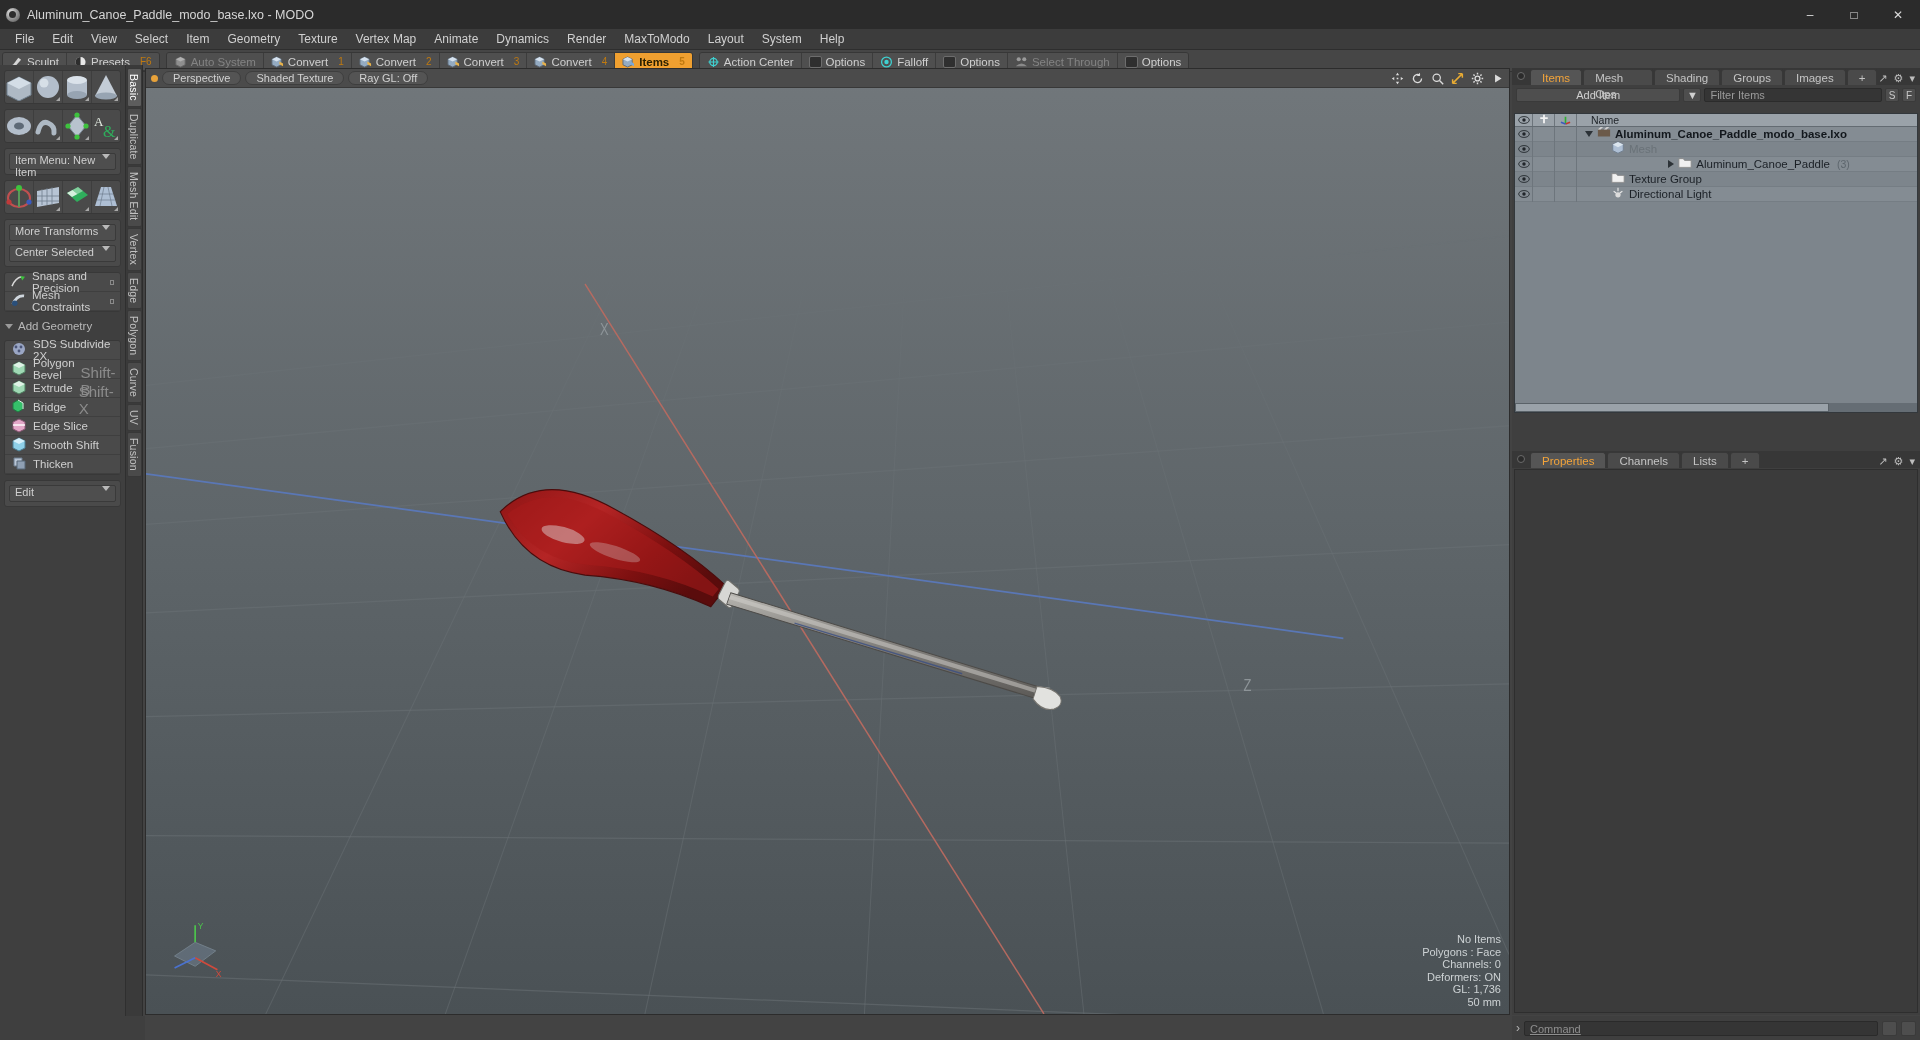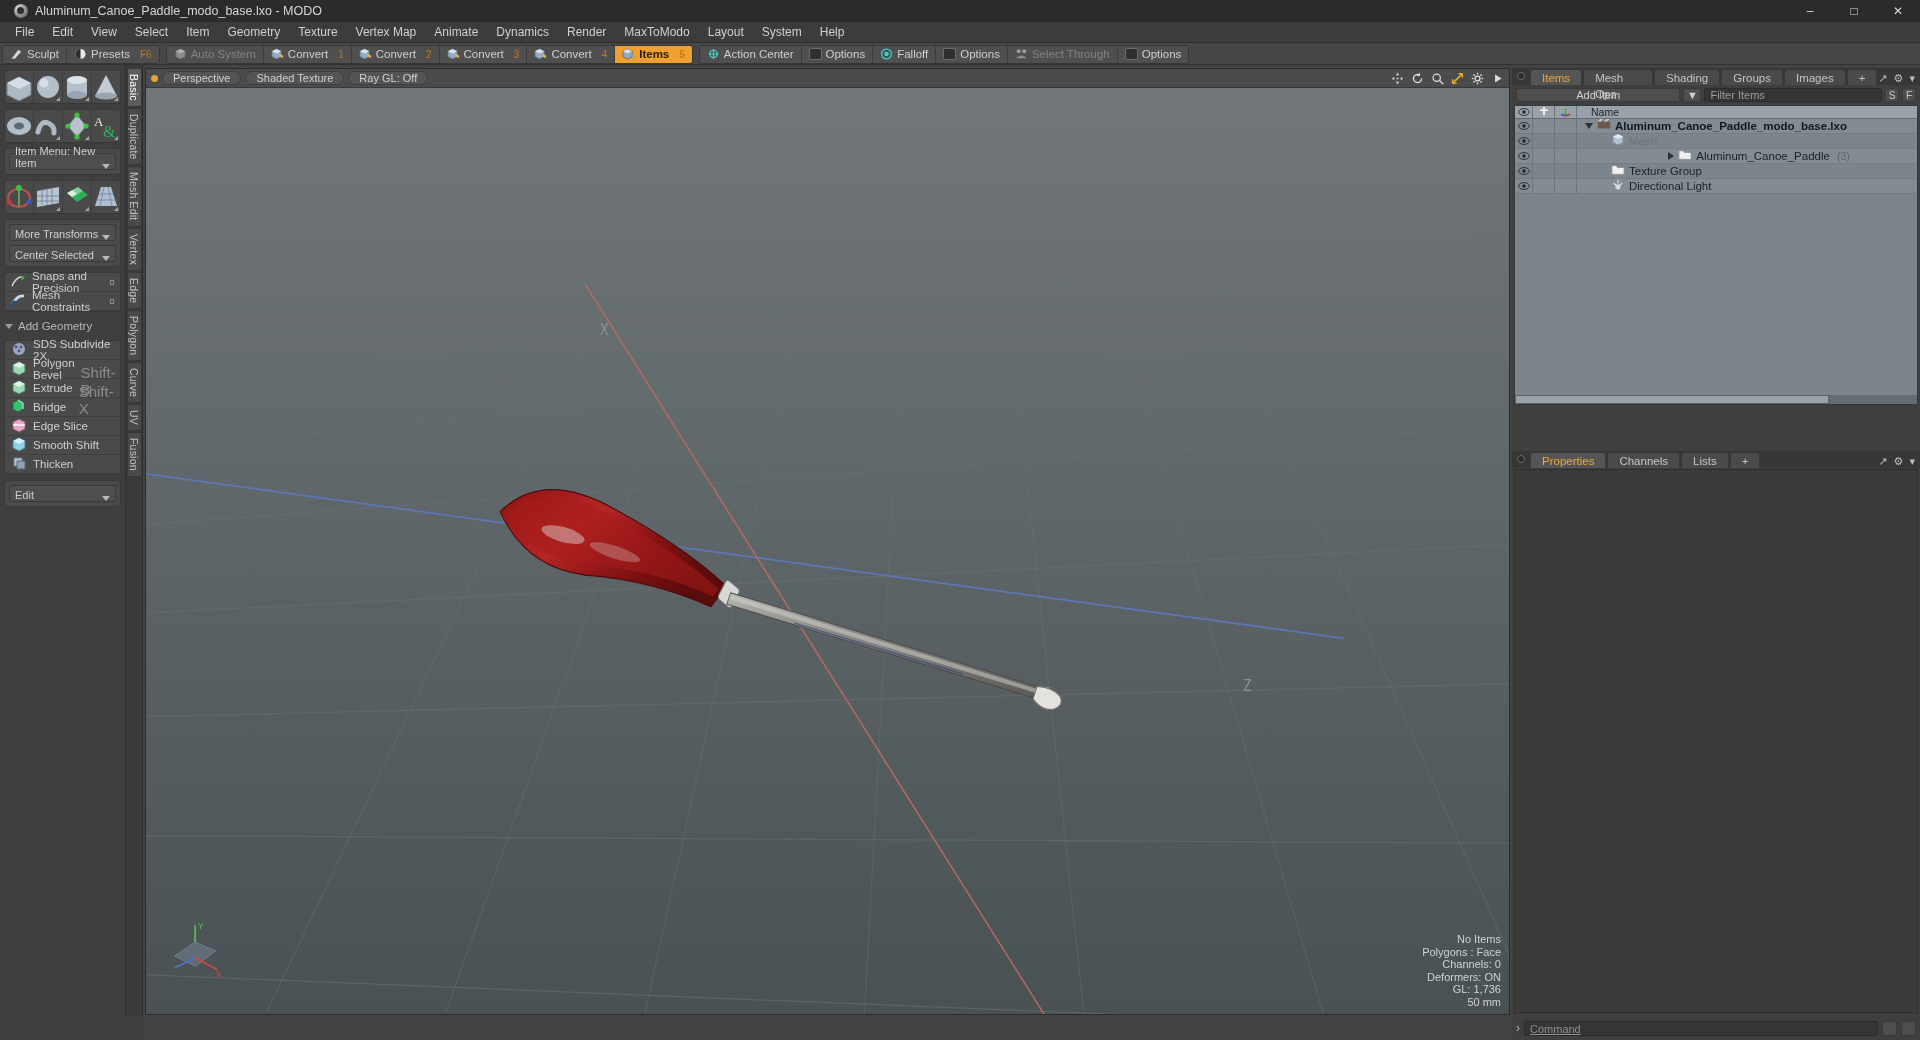--- a/index.html
+++ b/index.html
@@ -3,40 +3,40 @@
 <meta charset="utf-8">
 <style>
   * { box-sizing: border-box; margin:0; padding:0; }
   html,body { width:1920px; height:1040px; overflow:hidden;
     font-family:"Liberation Sans", sans-serif; background:#3a3a3a; }
 
   #app { position:relative; width:1920px; height:1040px;
          background:#434343; color:#c8c8c8; font-size:12px; }
 
   
-  .titlebar { height:22px; background:#2b2b2b; display:flex; align-items:center;
-              padding-left:14px; color:#d6d6d6; font-size:12.5px; }
+  .titlebar { height:29px; background:#2b2b2b; display:flex; align-items:center;
+              padding-left:6px; color:#d6d6d6; font-size:12.5px; }
   .titlebar .app-ico { width:14px; height:14px; border-radius:50%;
               background:radial-gradient(circle at 35% 32%, #e8e8e8 0%, #9a9a9a 45%, #4e4e4e 100%);
               margin-right:7px; position:relative; }
   .titlebar .app-ico:after { content:""; position:absolute; left:3px; top:3px;
               width:7px; height:7px; border-radius:50%; background:#2d2d2d; }
   .win-btns { margin-left:auto; display:flex; height:22px; }
   .win-btns div { width:44px; height:22px; display:flex; align-items:center;
               justify-content:center; color:#dcdcdc; font-size:12px; }
 
   
   .menubar { height:21px; background:#3c3c3c; display:flex; align-items:center;
              padding-left:6px; border-bottom:1px solid #2e2e2e; }
   .menubar span { padding:0 9px; line-height:21px; font-size:12px; color:#d0d0d0; }
 
   
   .toolrow { height:22px; background:#464646; display:flex; align-items:stretch;
              border-bottom:1px solid #333; padding:2px 0 0 0; }
-  .tgroup { display:flex; align-items:flex-end; background:#4a4a4a;
+  .tgroup { display:flex; align-items:center; background:#4a4a4a;
             border:1px solid #373737; border-radius:3px; margin:0 4px 0 2px; overflow:hidden; }
   .tbtn { display:flex; align-items:center; gap:4px; padding:0 7px; height:18px;
           color:#cfcfcf; font-size:11.5px; border-right:1px solid #3c3c3c;
           background:#4f4f4f; white-space:nowrap; }
   .tbtn:last-child { border-right:none; }
   .tbtn.dim { color:#838383; }
   .tbtn.active { background:#f0a030; color:#2a2000; font-weight:bold; }
   .tbtn .num { color:#c07a10; font-size:10px; margin-left:6px; }
 
   .ico { width:13px; height:12px; flex:0 0 auto; display:inline-block; position:relative; }
@@ -49,21 +49,21 @@
   .sect { background:#4a4a4a; border:1px solid #383838; border-radius:3px;
           margin:5px 4px; }
   .grid4 { display:flex; }
   .gcell { flex:1; height:32px; display:flex; align-items:center; justify-content:center;
            border-right:1px solid #3e3e3e; position:relative; }
   .gcell:last-child { border-right:none; }
   .gcell .corner { position:absolute; right:2px; bottom:2px; width:0; height:0;
                    border-left:4px solid transparent; border-bottom:4px solid #a8a8a8; }
 
   .dropsel { margin:4px; height:17px; background:#4e4e4e; border:1px solid #3a3a3a;
-             border-radius:2px; display:flex; align-items:flex-end; padding:0 5px;
+             border-radius:2px; display:flex; align-items:flex-start; padding:0 5px;
              font-size:11px; color:#cfcfcf; }
   .dropsel .caret { margin-left:auto; width:0;height:0;border-left:4px solid transparent;
              border-right:4px solid transparent; border-top:5px solid #b9b9b9; }
 
   .listrow { height:19px; display:flex; align-items:center; gap:6px; padding:0 6px;
              font-size:11.5px; color:#cfcfcf; border-bottom:1px solid #3f3f3f; }
   .listrow .sc { margin-left:auto; color:#8b8b8b; font-size:15px;margin-top:23px; }
   .grphdr { display:flex; align-items:center; gap:5px; height:18px; padding:0 5px;
             color:#b8b8b8; font-size:11.5px; margin-top:2px; }
   .grphdr .tri { width:0;height:0;border-left:4px solid transparent;
@@ -112,21 +112,21 @@
   .addbar { display:flex; gap:3px; padding:3px 4px; background:#3f3f3f; }
   .addbtn { flex:1; height:14px; background:#4e4e4e; border:1px solid #3a3a3a;
             border-radius:2px; font-size:11px; color:#d0d0d0; text-align:center;
             line-height:13px; }
   .addbtn.small { flex:0 0 18px; }
   .filterbox { flex:1.05; height:14px; background:#353535; border:1px solid #2b2b2b;
             border-radius:2px; font-size:11px; color:#9b9b9b; padding-left:5px; line-height:13px; }
   .sfbtn { flex:0 0 14px; height:14px; background:#4e4e4e; border:1px solid #3a3a3a;
             border-radius:2px; font-size:10px; color:#c8c8c8; text-align:center; line-height:13px; }
 
-  .tree { background:#7d858c; margin:0 2px; height:300px; position:relative; overflow:hidden;
+  .tree { background:#7d858c; margin:8px 2px; height:300px; position:relative; overflow:hidden;
           border:1px solid #33383c; }
   .tree-head { display:flex; height:13px; background:#9aa2a9; border-bottom:1px solid #636b72;
                font-size:10.5px; color:#20252a; align-items:center; }
   .tc-eye { width:18px; text-align:center; border-right:1px solid #6d757c; }
   .tc-lock { width:22px; text-align:center; border-right:1px solid #6d757c; }
   .tc-ax { width:22px; text-align:center; border-right:1px solid #6d757c; }
   .tc-name { flex:1; padding-left:14px; }
   .trow { display:flex; height:15px; align-items:center; font-size:11.5px;
           border-bottom:1px solid #757d84; color:#1b2026; }
   .trow:nth-child(odd) { background:#848c93; }

